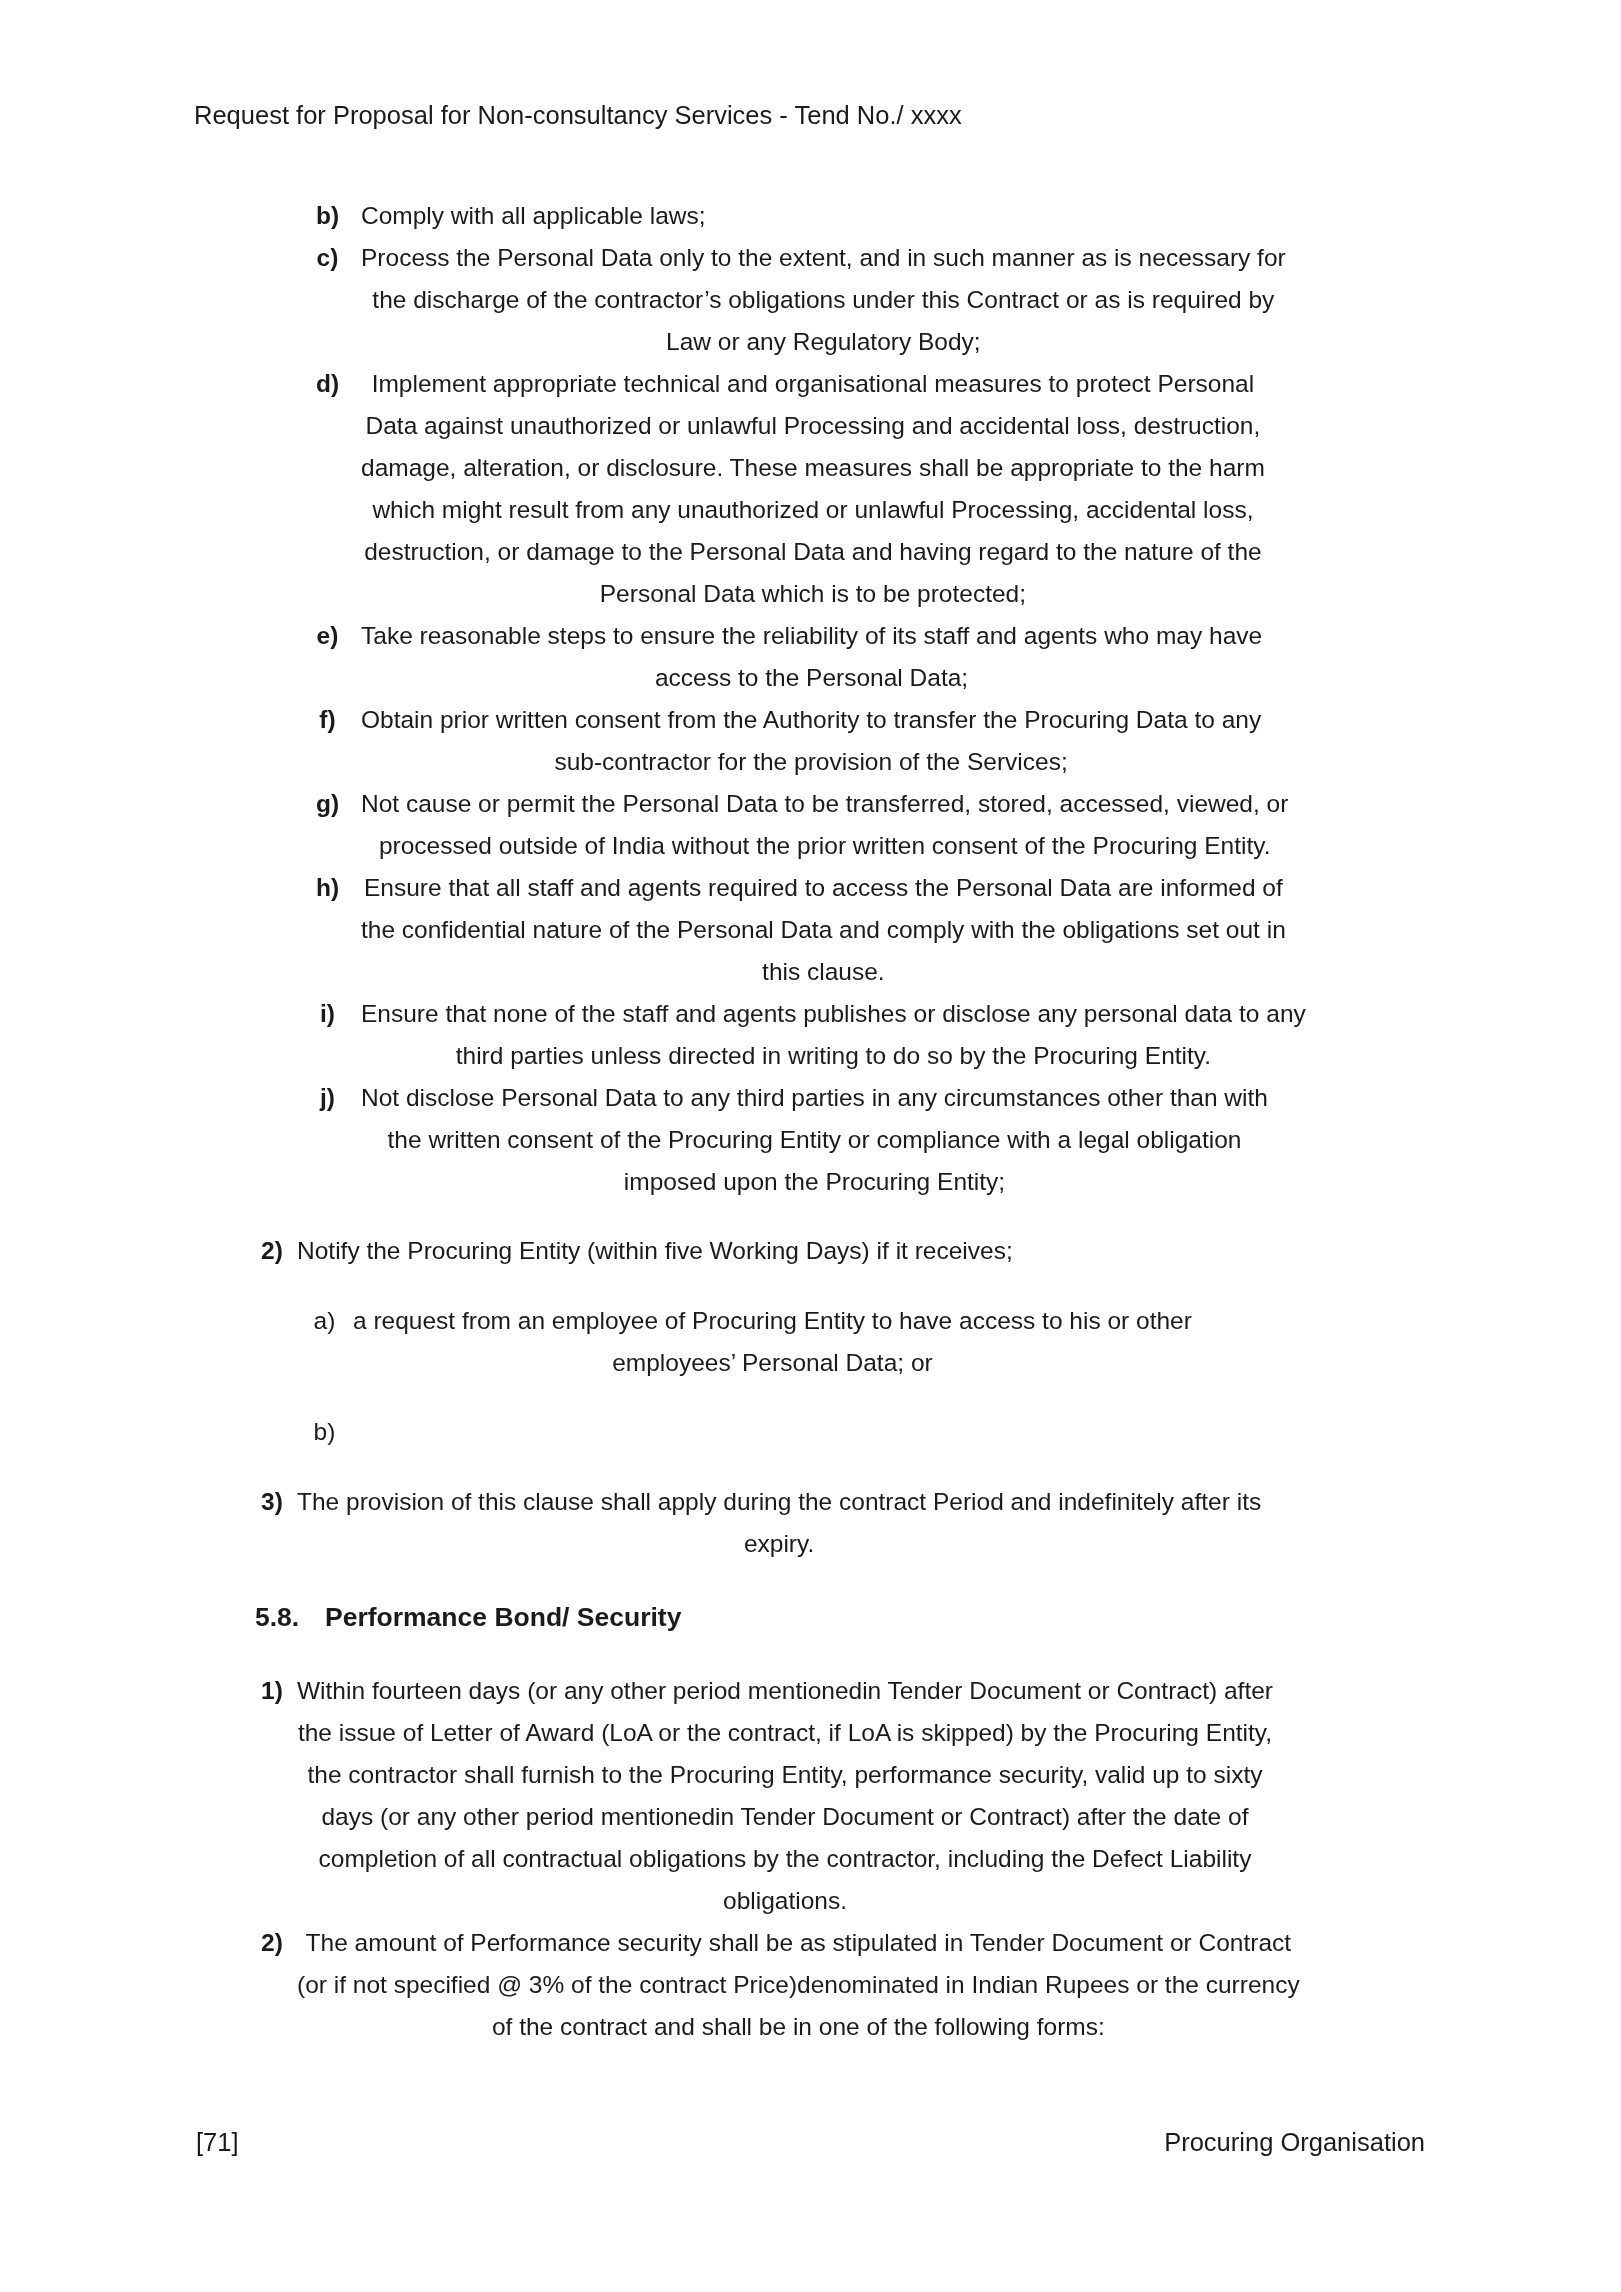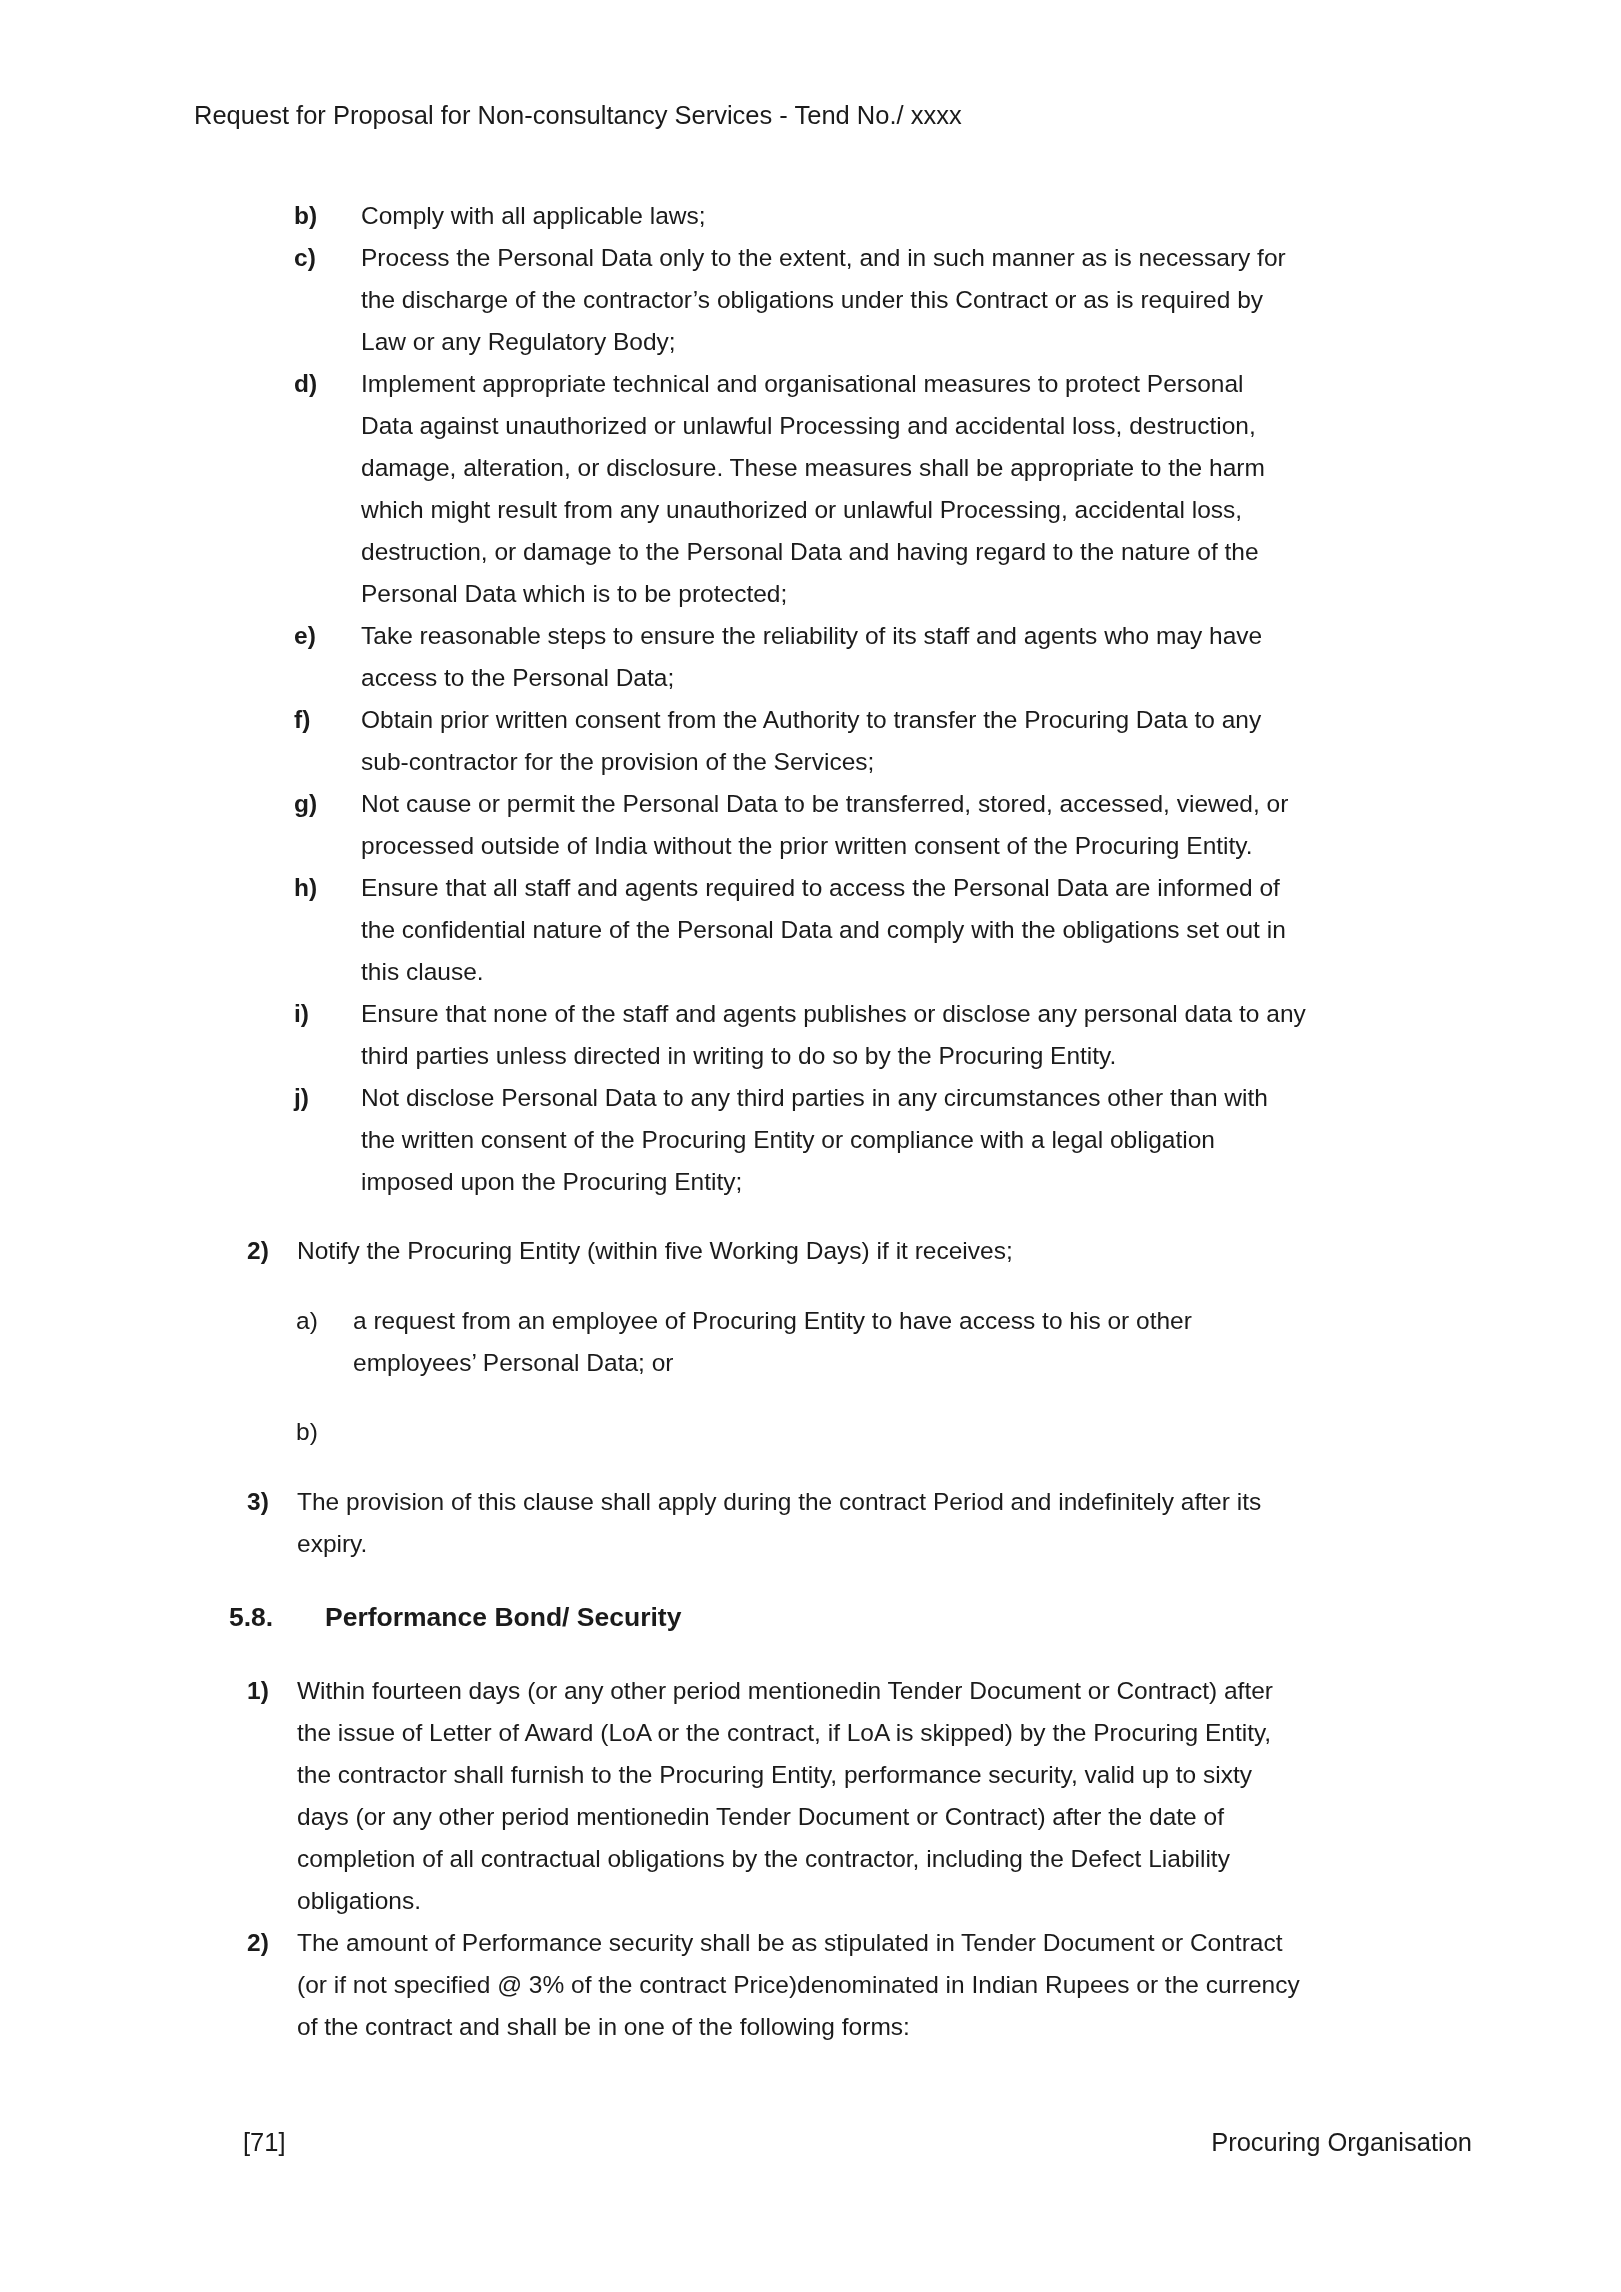--- a/index.html
+++ b/index.html
@@ -6,20 +6,21 @@
   .page {
     position: relative;
     width: 1621px;
     height: 2293px;
     background: #ffffff;
     color: #1b1b1b;
     font-family: "Liberation Sans", sans-serif;
     font-size: 24.5px;
     line-height: 42px;
     overflow: hidden;
+    text-align: center;
   }
   .running-header {
     position: absolute;
     left: 194px;
     top: 94px;
     font-size: 25.5px;
     line-height: 42px;
     white-space: nowrap;
   }
   .content {
@@ -60,21 +61,20 @@
 
   .page-footer {
     position: absolute;
     left: 196px;
     top: 2121px;
     width: 1229px;
     display: flex;
     justify-content: space-between;
     font-size: 25.5px;
     line-height: 42px;
-    margin-left: 47px;
   }
 </style>
 </head>
 <body>
 
 <div class="page">
 
   <div class="running-header">
     <span>Request for Proposal for Non-consultancy Services - Tend No./ xxxx</span>
   </div>

